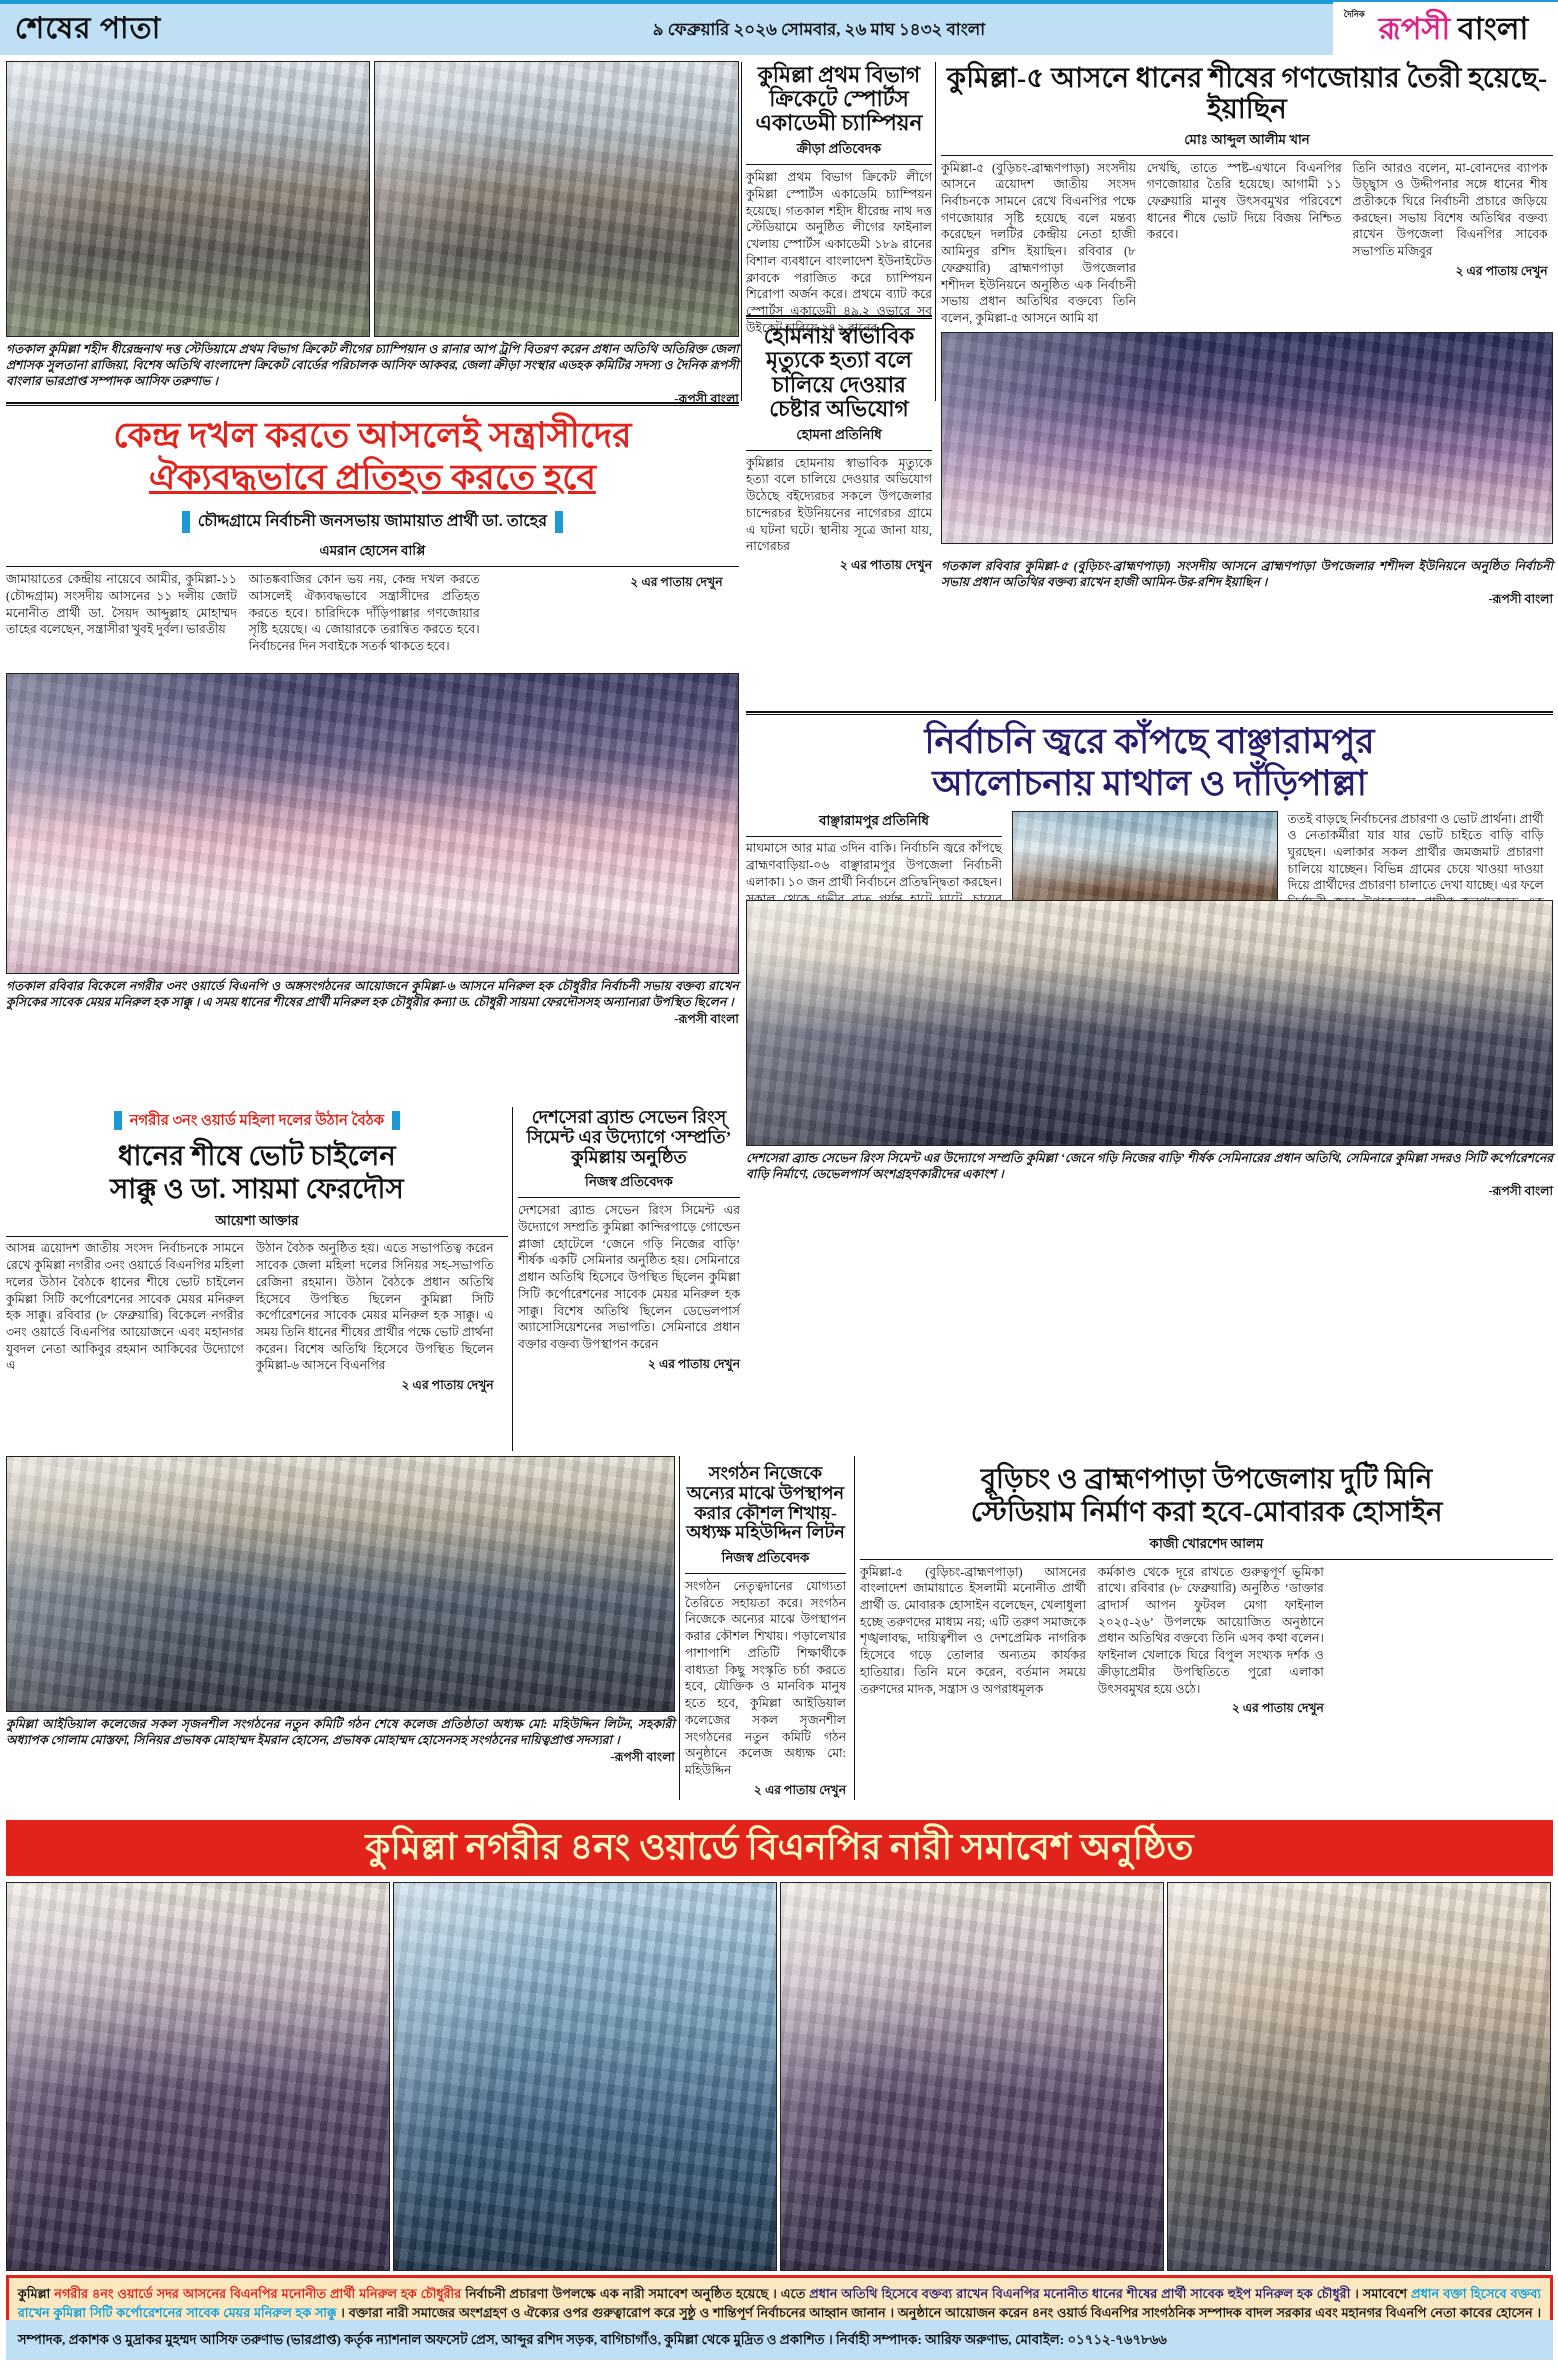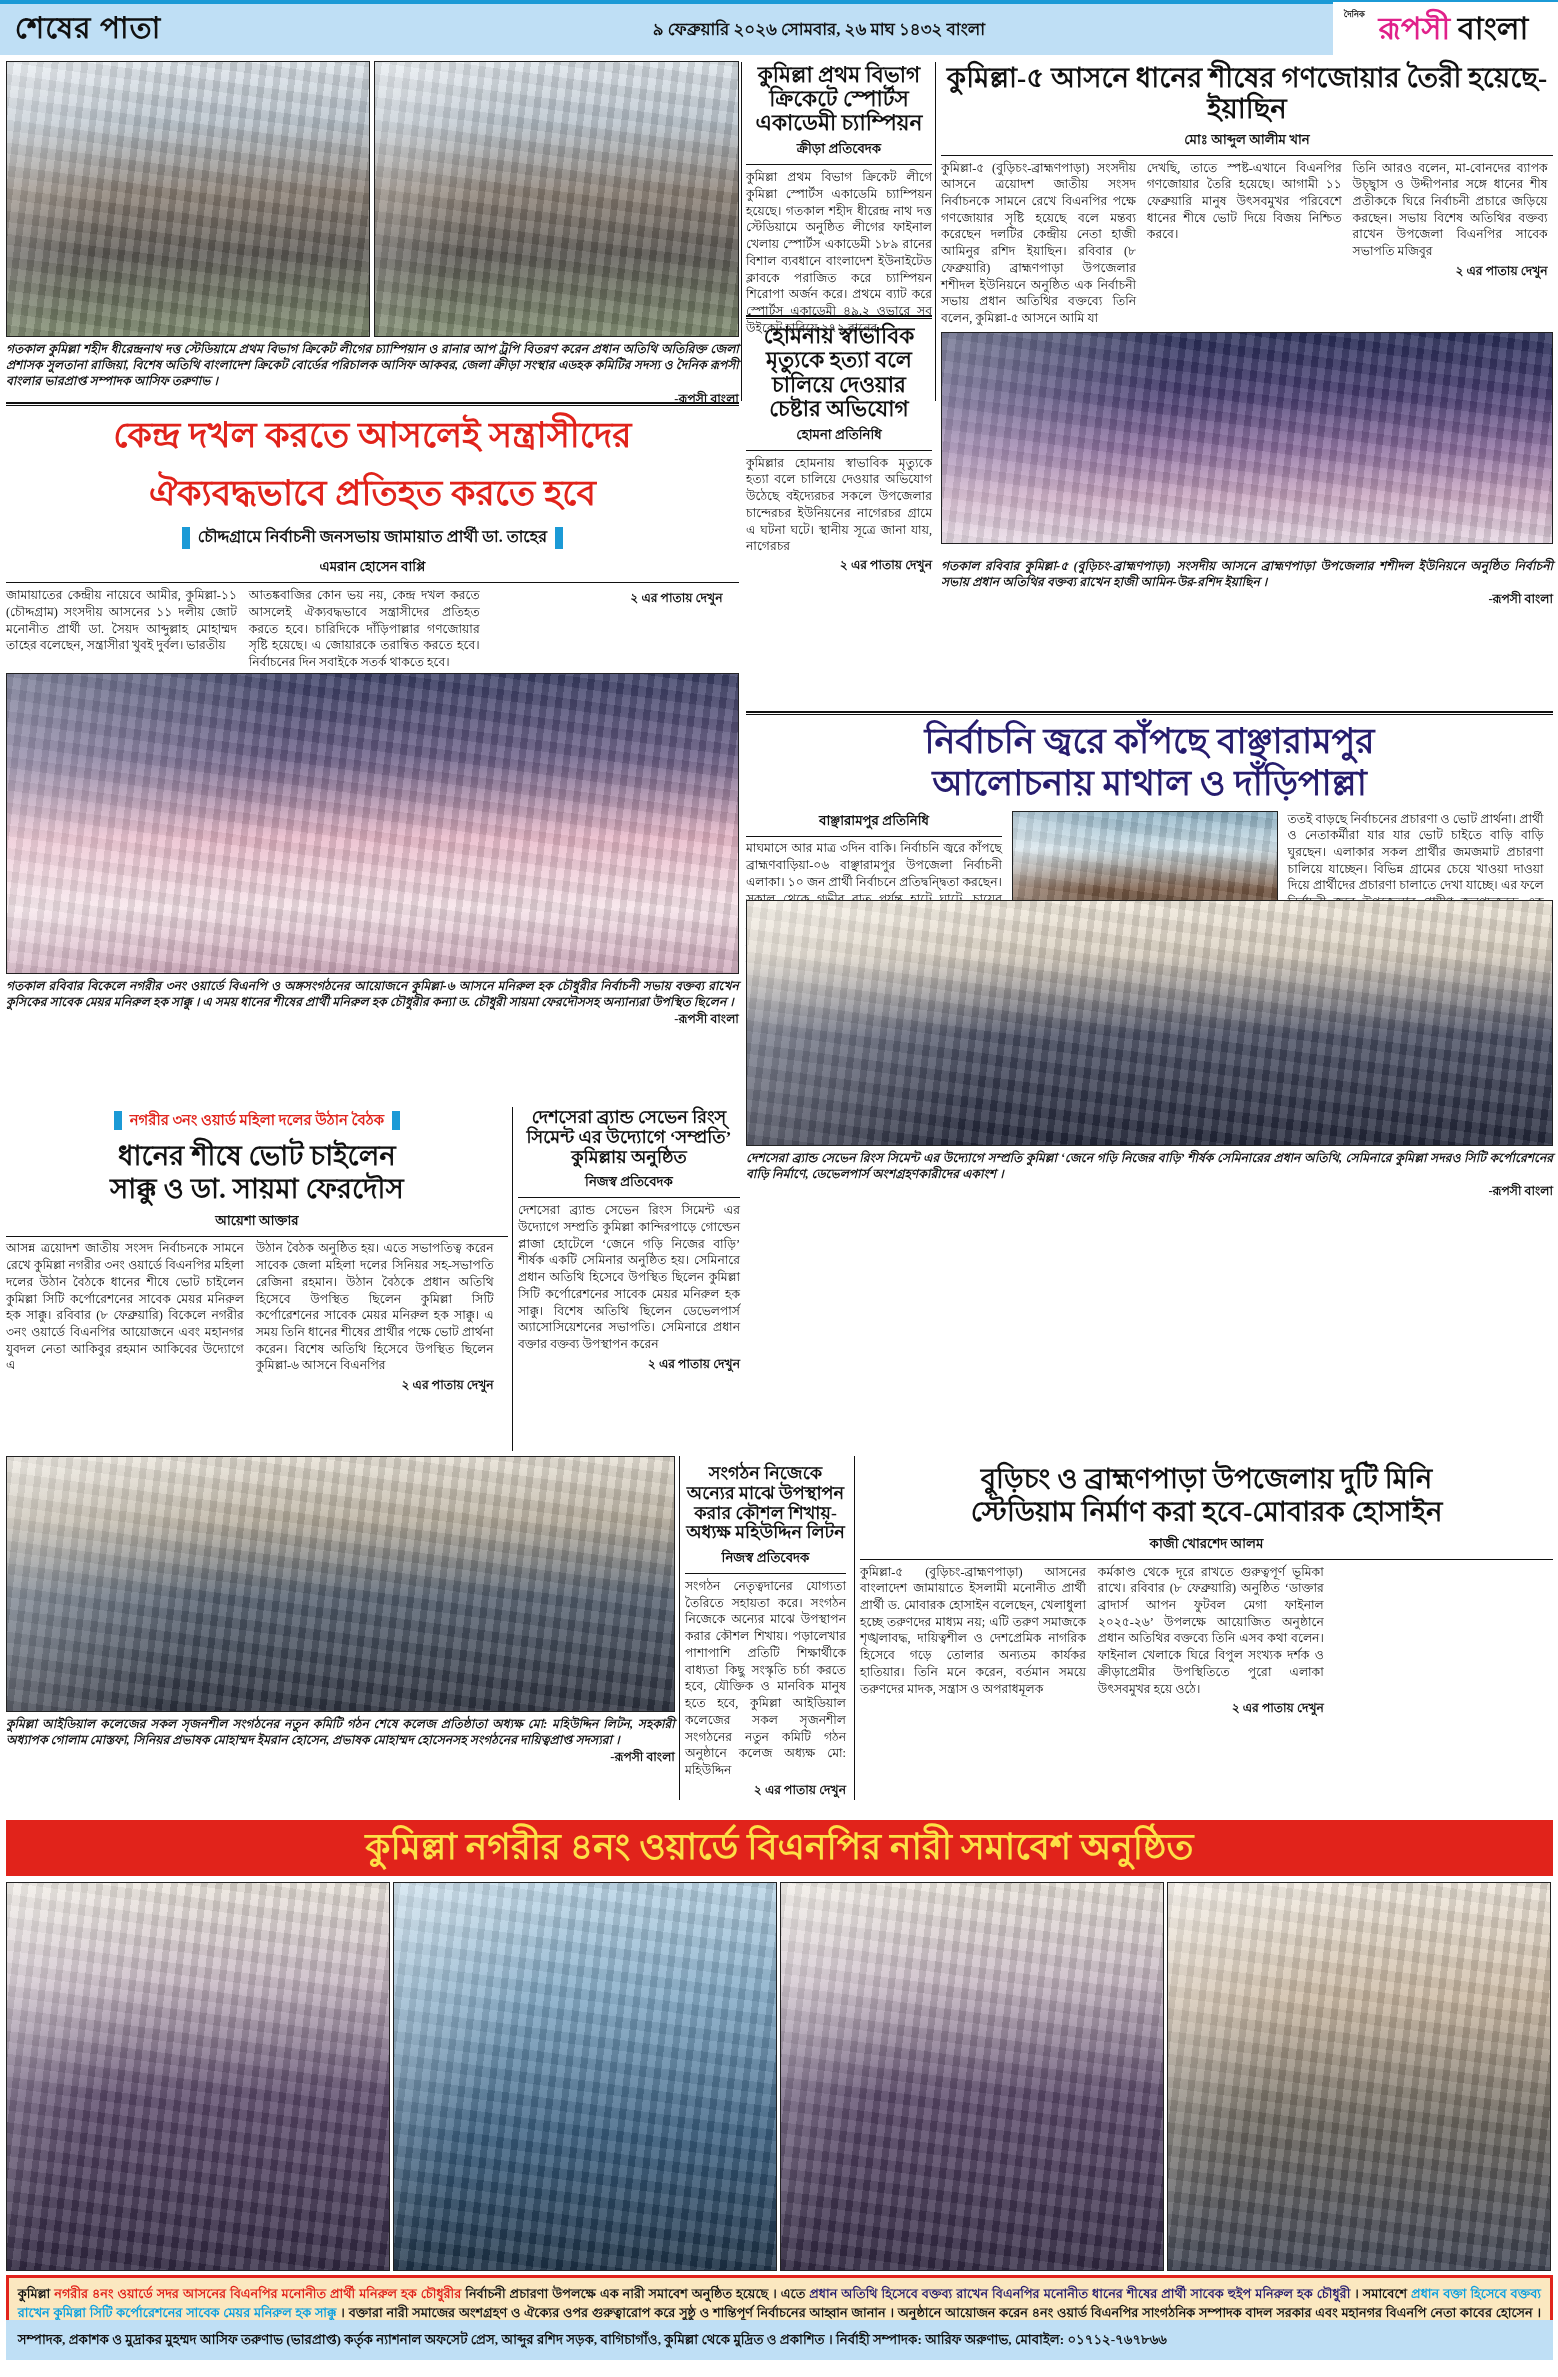--- a/index.html
+++ b/index.html
@@ -93,21 +93,21 @@
   .credit { text-align:right; font-weight:bold; font-size:12.3px; }
 
   .body-col {
     font-size:12.3px; line-height:1.36; text-align:justify; color:#111;
     font-weight:normal;
   }
   .contd { font-weight:bold; }
 
   
   .red-banner {
-    background:#e1231b; color:#fde047; font-weight:bold;
+    background:#e1231b; color:#fef9c3; font-weight:bold;
     font-size:36px; text-align:center; line-height:1.18;
     padding:5.9px 0 7.9px;
   }
   .photo-strip { display:flex; gap:3px; }
 
   .bottom-box {
     border:3px solid #e1231b; background:#fbe8c0;
     padding:6.9px 8.9px; font-size:12.8px; line-height:1.46; text-align:justify;
     font-weight:bold;
   }
@@ -182,21 +182,21 @@
       </div>
     </div>
     <div class="photo ph-stage" style="width:612px;height:212px;margin-top:4.9px;"></div>
     <div class="cap-text" style="margin-top:14px;">গতকাল রবিবার কুমিল্লা-৫ (বুড়িচং-ব্রাহ্মণপাড়া) সংসদীয় আসনে ব্রাহ্মণপাড়া উপজেলার শশীদল ইউনিয়নে অনুষ্ঠিত নির্বাচনী সভায় প্রধান অতিথির বক্তব্য রাখেন হাজী আমিন-উর-রশিদ ইয়াছিন ।</div>
     <div class="credit">-রূপসী বাংলা</div>
   </div>
 
   <div style="position:absolute;left:5.9px;top:402px;width:733px;">
     <div class="rule-thick"></div>
     <div class="hl hl-red hl-xl" style="margin-top:9.8px;">কেন্দ্র দখল করতে আসলেই সন্ত্রাসীদের</div>
-    <div class="hl hl-red hl-xl" style="margin-top:19px;">ঐক্যবদ্ধভাবে প্রতিহত করতে হবে</div>
+    <div class="hl hl-red hl-xl" style="margin-top:3px;text-decoration:underline;">ঐক্যবদ্ধভাবে প্রতিহত করতে হবে</div>
     <div class="subbar" style="margin-top:10.8px;">
       <span class="cap"></span>
       <span>চৌদ্দগ্রামে নির্বাচনী জনসভায় জামায়াত প্রার্থী ডা. তাহের</span>
       <span class="cap"></span>
     </div>
     <div class="byline" style="margin-top:5.9px;">এমরান হোসেন বাপ্পি</div>
     <div class="byline-rule"></div>
     <div style="display:flex;gap:11.8px;">
       <div class="body-col" style="width:231px;">জামায়াতের কেন্দ্রীয় নায়েবে আমীর, কুমিল্লা-১১ (চৌদ্দগ্রাম) সংসদীয় আসনের ১১ দলীয় জোট মনোনীত প্রার্থী ডা. সৈয়দ আব্দুল্লাহ মোহাম্মদ তাহের বলেছেন, সন্ত্রাসীরা খুবই দুর্বল। ভারতীয়</div>
       <div class="body-col" style="width:231px;">আতঙ্কবাজির কোন ভয় নয়, কেন্দ্র দখল করতে আসলেই ঐক্যবদ্ধভাবে সন্ত্রাসীদের প্রতিহত করতে হবে। চারিদিকে দাঁড়িপাল্লার গণজোয়ার সৃষ্টি হয়েছে। এ জোয়ারকে তরান্বিত করতে হবে। নির্বাচনের দিন সবাইকে সতর্ক থাকতে হবে।</div>

